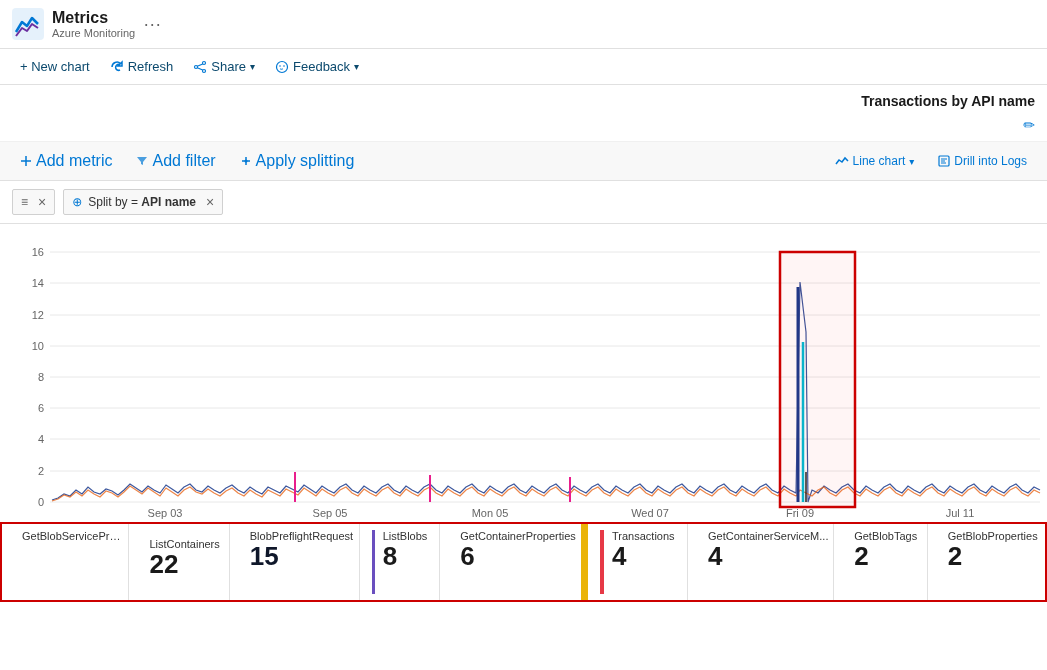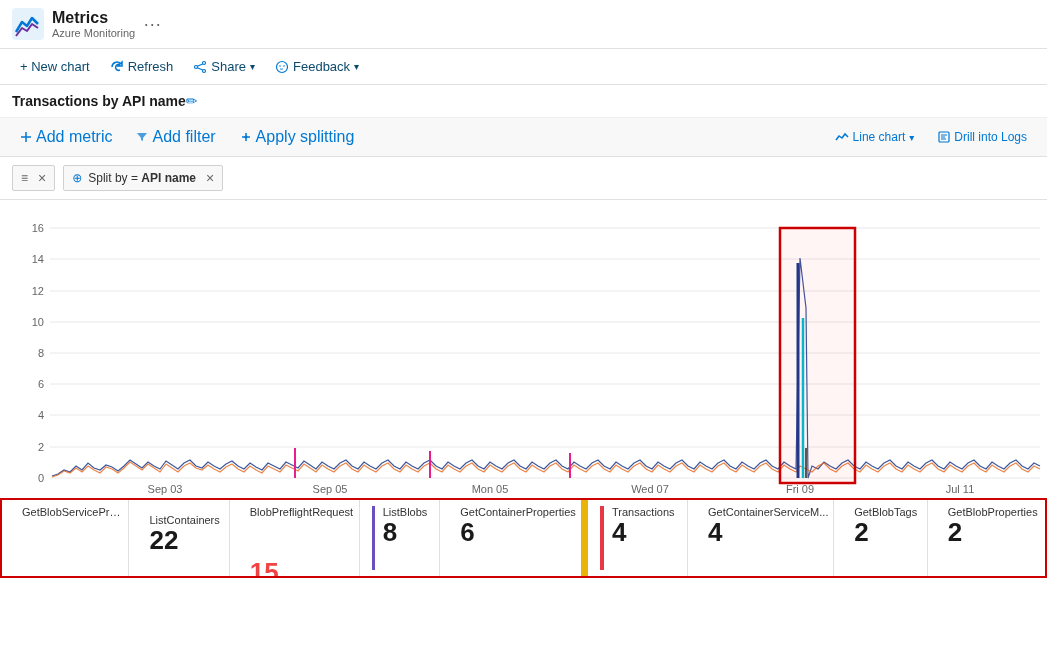--- a/index.html
+++ b/index.html
@@ -11,21 +11,21 @@
     .header-title { display: flex; flex-direction: column; }
     .header-title-main { font-size: 16px; font-weight: 600; color: #1a1a1a; }
     .header-title-sub { font-size: 11px; color: #666; }
     .header-dots { margin-left: 8px; font-size: 18px; color: #666; cursor: pointer; }
 
     
     .toolbar { display: flex; align-items: center; padding: 6px 12px; border-bottom: 1px solid #e0e0e0; gap: 4px; }
     .toolbar-btn { display: flex; align-items: center; gap: 4px; padding: 4px 8px; border: none; background: transparent; cursor: pointer; color: #0c4a6e; font-size: 13px; }
 
     
-    .chart-title-bar { padding: 8px 12px; display: flex; align-items: center; border-bottom: 1px solid #f0f0f0; }
+    .chart-title-bar { padding: 8px 12px; display: flex; align-items: flex-end; gap: 8px; border-bottom: 1px solid #f0f0f0; flex-direction: column; }
     .chart-title-text { font-size: 14px; font-weight: 600; color: #1a1a1a; }
     .edit-icon { color: #0078d4; cursor: pointer; font-size: 14px; }
 
     
     .chart-controls { display: flex; align-items: center; padding: 6px 12px; background: #f8f8f8; border-bottom: 1px solid #e0e0e0; gap: 8px; }
     .ctrl-btn { display: flex; align-items: center; gap: 4px; padding: 4px 8px; border: none; background: transparent; cursor: pointer; color: #0078d4; font-size: 16px; }
     .ctrl-right { margin-left: auto; display: flex; align-items: center; gap: 8px; }
     .line-chart-btn { display: flex; align-items: center; gap: 4px; padding: 4px 8px; border: none; background: transparent; cursor: pointer; color: #0078d4; font-size: 12px; }
     .drill-btn { display: flex; align-items: center; gap: 4px; padding: 4px 8px; border: none; background: transparent; cursor: pointer; color: #0078d4; font-size: 12px; }
 
@@ -224,21 +224,21 @@
         <div style="font-size:26px;font-weight:700;color:#1a1a1a;line-height:1.1;">22</div>
       </div>
     </div>
   </div>
 
   <div class="metric-card" style="display:flex;flex-direction:column;padding:6px 12px;min-width:115px;border-right:1px solid #e0e0e0;">
     <div style="display:flex;align-items:stretch;gap:8px;height:100%;">
       <div style="width:4px;background:#1a3a8c;align-self:stretch;"></div>
       <div>
         <div style="font-size:11px;color:#333;">BlobPreflightRequest</div>
-        <div style="font-size:26px;font-weight:700;color:#ef4444;line-height:1.1;margin-top:40px;">15</div>
+        <div style="font-size:26px;font-weight:700;color:#0f172a;line-height:1.1;">15</div>
       </div>
     </div>
   </div>
 
   <div class="metric-card" style="display:flex;flex-direction:column;padding:6px 12px;min-width:80px;border-right:1px solid #e0e0e0;">
     <div style="display:flex;align-items:stretch;gap:8px;height:100%;">
       <div style="width:4px;background:#6a4fbf;align-self:stretch;"></div>
       <div>
         <div style="font-size:11px;color:#333;">ListBlobs</div>
         <div style="font-size:26px;font-weight:700;color:#1a1a1a;line-height:1.1;">8</div>

